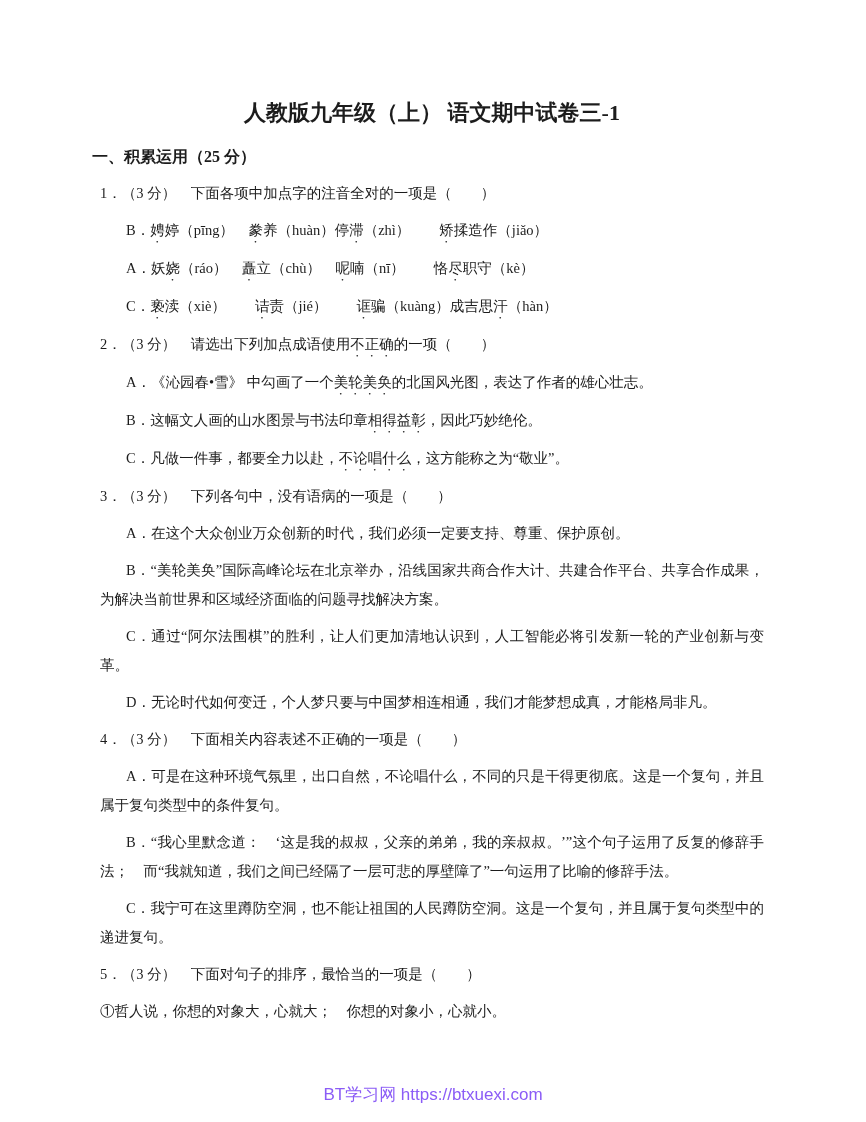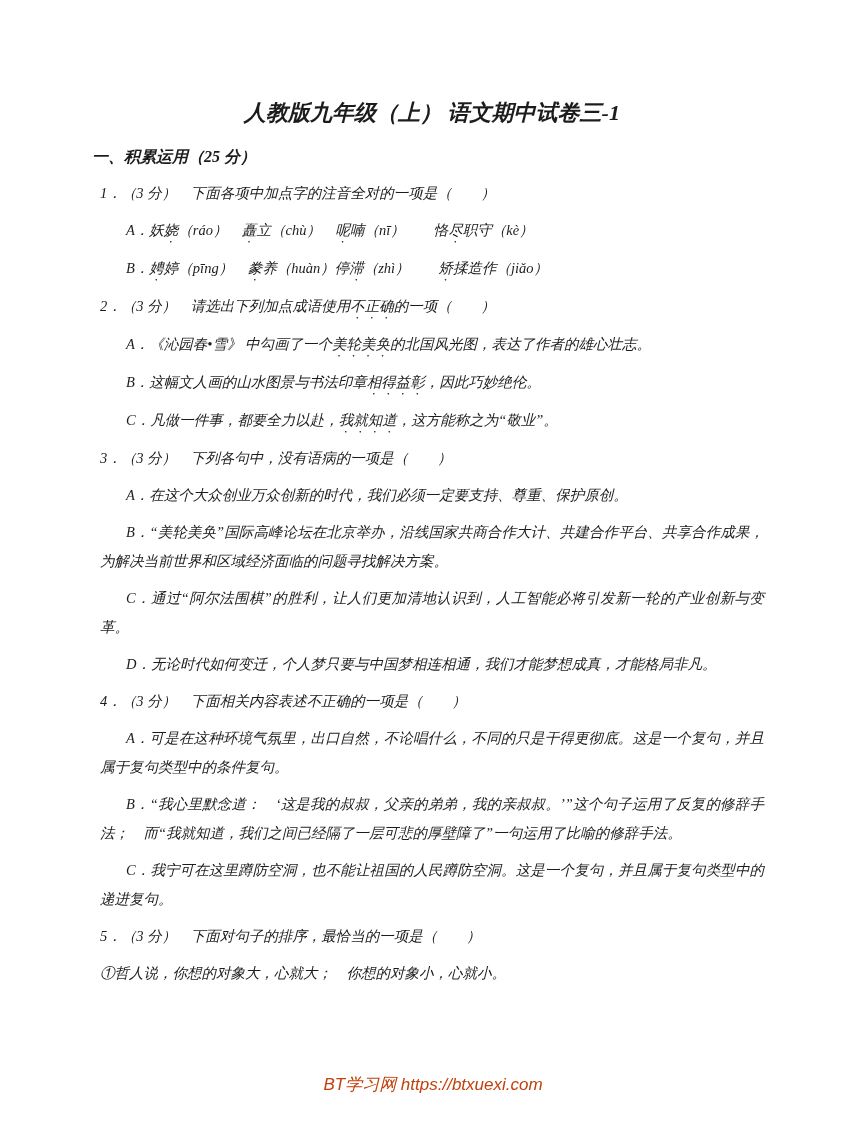--- a/index.html
+++ b/index.html
@@ -11,21 +11,20 @@
     position: relative;
     width: 866px;
     height: 1122px;
     margin: 0 auto;
     background: #ffffff;
     box-sizing: border-box;
     padding: 96px 94px 0 92px;
     font-family: "Liberation Serif", "DejaVu Serif", serif;
     color: #1c1c1c;
     overflow: hidden;
-    font-style: italic;
   }
   .title {
     margin: 0 0 12px 0;
     text-align: center;
     font-size: 22px;
     line-height: 34px;
     font-weight: bold;
   }
   .section-heading {
     margin: 0;
@@ -45,48 +44,49 @@
   .dt {
     -webkit-text-emphasis: filled dot;
     text-emphasis: filled dot;
     -webkit-text-emphasis-position: under;
     -webkit-text-emphasis-position: under left;
     text-emphasis-position: under left;
   }
   .footer {
     position: absolute;
     left: 0;
-    bottom: 26px;
+    bottom: 16px;
     width: 100%;
     text-align: center;
     font-family: "Liberation Sans", "DejaVu Sans", sans-serif;
     font-size: 17px;
-    color: #c2410c;
+    color: #8b5cf6;
   }
 </style>
 </head>
 <body>
 
 <div class="page">
 
   <h1 class="title">人教版九年级（上） 语文期中试卷三-1</h1>
 
   <h2 class="section-heading">一、积累运用（25 分）</h2>
 
   <div class="question">
     <p class="stem">1．（3 分）　下面各项中加点字的注音全对的一项是（　　）</p>
+    <p class="option">B．<span class="dt">娉</span>婷（pīng）　<span class="dt">豢</span>养（huàn）停<span class="dt">滞</span>（zhì）　　<span class="dt">矫</span>揉造作（jiǎo）</p>
     <p class="option">A．妖<span class="dt">娆</span>（ráo）　<span class="dt">矗</span>立（chù）　<span class="dt">呢</span>喃（nī）　　恪<span class="dt">尽</span>职守（kè）</p>
-    <p class="option">B．<span class="dt">娉</span>婷（pīng）　<span class="dt">豢</span>养（huàn）停<span class="dt">滞</span>（zhì）　　<span class="dt">矫</span>揉造作（jiǎo）</p>
+    <p class="option">C．<span class="dt">亵</span>渎（xiè）　　<span class="dt">诘</span>责（jié）　　<span class="dt">诓</span>骗（kuàng）成吉思<span class="dt">汗</span>（hàn）</p>
   </div>
 
   <div class="question">
     <p class="stem">2．（3 分）　请选出下列加点成语使用<span class="dt">不正确</span>的一项（　　）</p>
     <p class="option">A．《沁园春•雪》 中勾画了一个<span class="dt">美轮美奂</span>的北国风光图，表达了作者的雄心壮志。</p>
     <p class="option">B．这幅文人画的山水图景与书法印章<span class="dt">相得益彰</span>，因此巧妙绝伦。</p>
-    <p class="option">C．凡做一件事，都要全力以赴，<span class="dt">我就知道</span>，这方能称之为“敬业”。</p>
+    <p class="option">C．凡做一件事，都要全力以赴，<span class="dt">不论唱什么</span>，这方能称之为“敬业”。</p>
   </div>
 
   <div class="question">
     <p class="stem">3．（3 分）　下列各句中，没有语病的一项是（　　）</p>
     <p class="option">A．在这个大众创业万众创新的时代，我们必须一定要支持、尊重、保护原创。</p>
     <p class="option">B．“美轮美奂”国际高峰论坛在北京举办，沿线国家共商合作大计、共建合作平台、共享合作成果，为解决当前世界和区域经济面临的问题寻找解决方案。</p>
     <p class="option">C．通过“阿尔法围棋”的胜利，让人们更加清地认识到，人工智能必将引发新一轮的产业创新与变革。</p>
     <p class="option">D．无论时代如何变迁，个人梦只要与中国梦相连相通，我们才能梦想成真，才能格局非凡。</p>
   </div>
 

